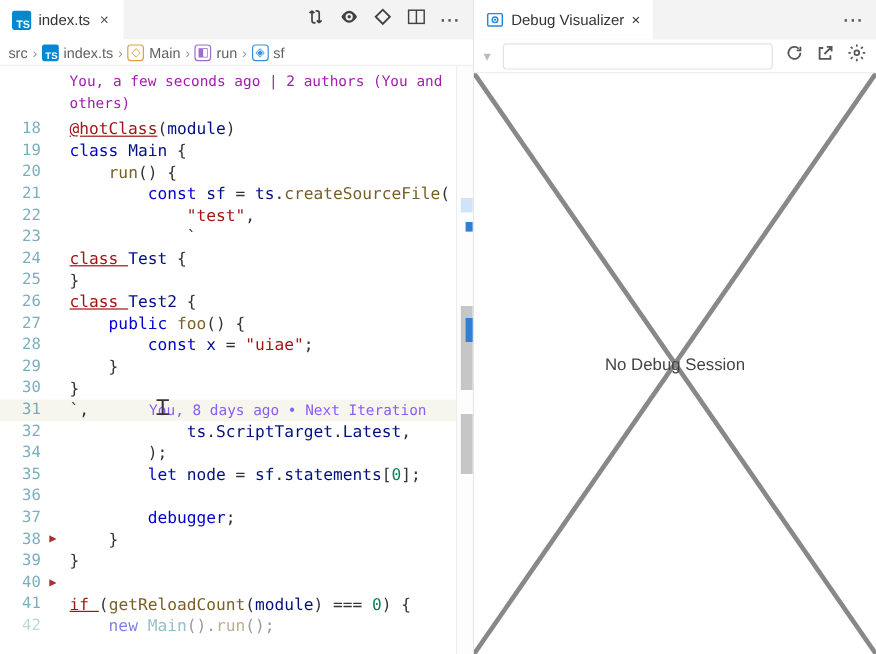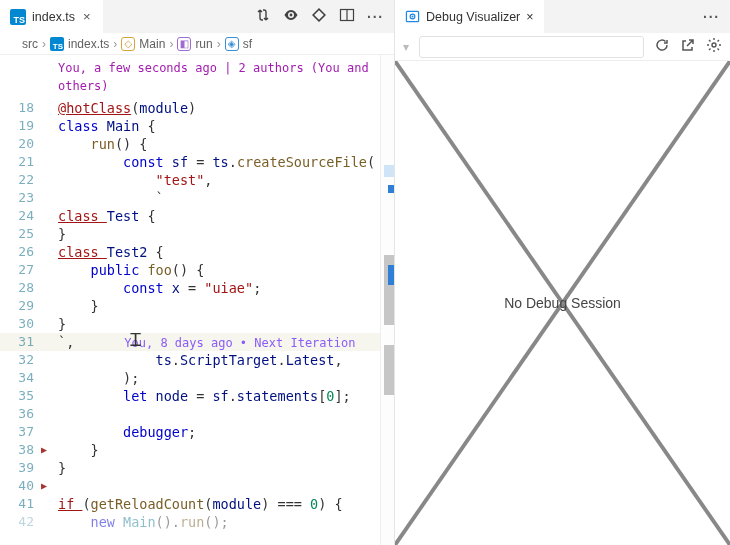--- a/index.html
+++ b/index.html
@@ -11,21 +11,21 @@
   .tabbar { height:33px; background:#f3f3f3; display:flex; align-items:stretch; }
   .tab { display:flex; align-items:center; gap:6px; padding:0 10px; font-size:12.5px; color:#555; background:#ececec; cursor:pointer; position:relative;}
   .tab.active { background:#ffffff; color:#333; }
   .tab .close { font-size:13px; color:#555; cursor:pointer; padding:0 2px;}
   .tab-spacer { flex:1; }
   .tab-actions { display:flex; align-items:center; gap:12px; padding:0 10px; color:#555; }
   .ts-icon { width:16px; height:16px; background:#0288d1; color:#fff; font-size:9px; font-weight:bold; display:flex; align-items:flex-end; justify-content:flex-end; padding:0 1px 0 0; border-radius:2px;}
   .glyph { font-size:16px; cursor:pointer; color:#424242; }
   .dots { letter-spacing:1px; font-size:14px; cursor:pointer; color:#555; font-weight:bold;}
   
-  .crumbs { height:22px; display:flex; align-items:center; font-size:12px; color:#616161; padding:0 22px; gap:4px; border-bottom:1px solid #eee; background:#fff;}
+  .crumbs { height:22px; display:flex; align-items:center; font-size:12px; color:#616161; padding:0 7px; gap:4px; border-bottom:1px solid #eee; background:#fff;}
   .crumbs .sep { color:#999; }
   .sym { width:14px; height:14px; border-radius:3px; display:inline-flex; align-items:center; justify-content:center; font-size:10px; }
   .sym-class { border:1px solid #d9a43f; color:#d9a43f; }
   .sym-method { border:1px solid #a06bd1; color:#a06bd1; }
   .sym-var { border:1px solid #3a8fd6; color:#3a8fd6; }
   
   .editor { flex:1; position:relative; font-family: Consolas, Menlo, monospace; font-size:13.5px; line-height:18px; overflow:hidden;}
   .blame { color:#a21caf; font-size:12px; padding:4px 0 4px 58px;}
   .code-lines { position:relative; }
   .row { display:flex; align-items:center; height:18px; white-space:pre; }

